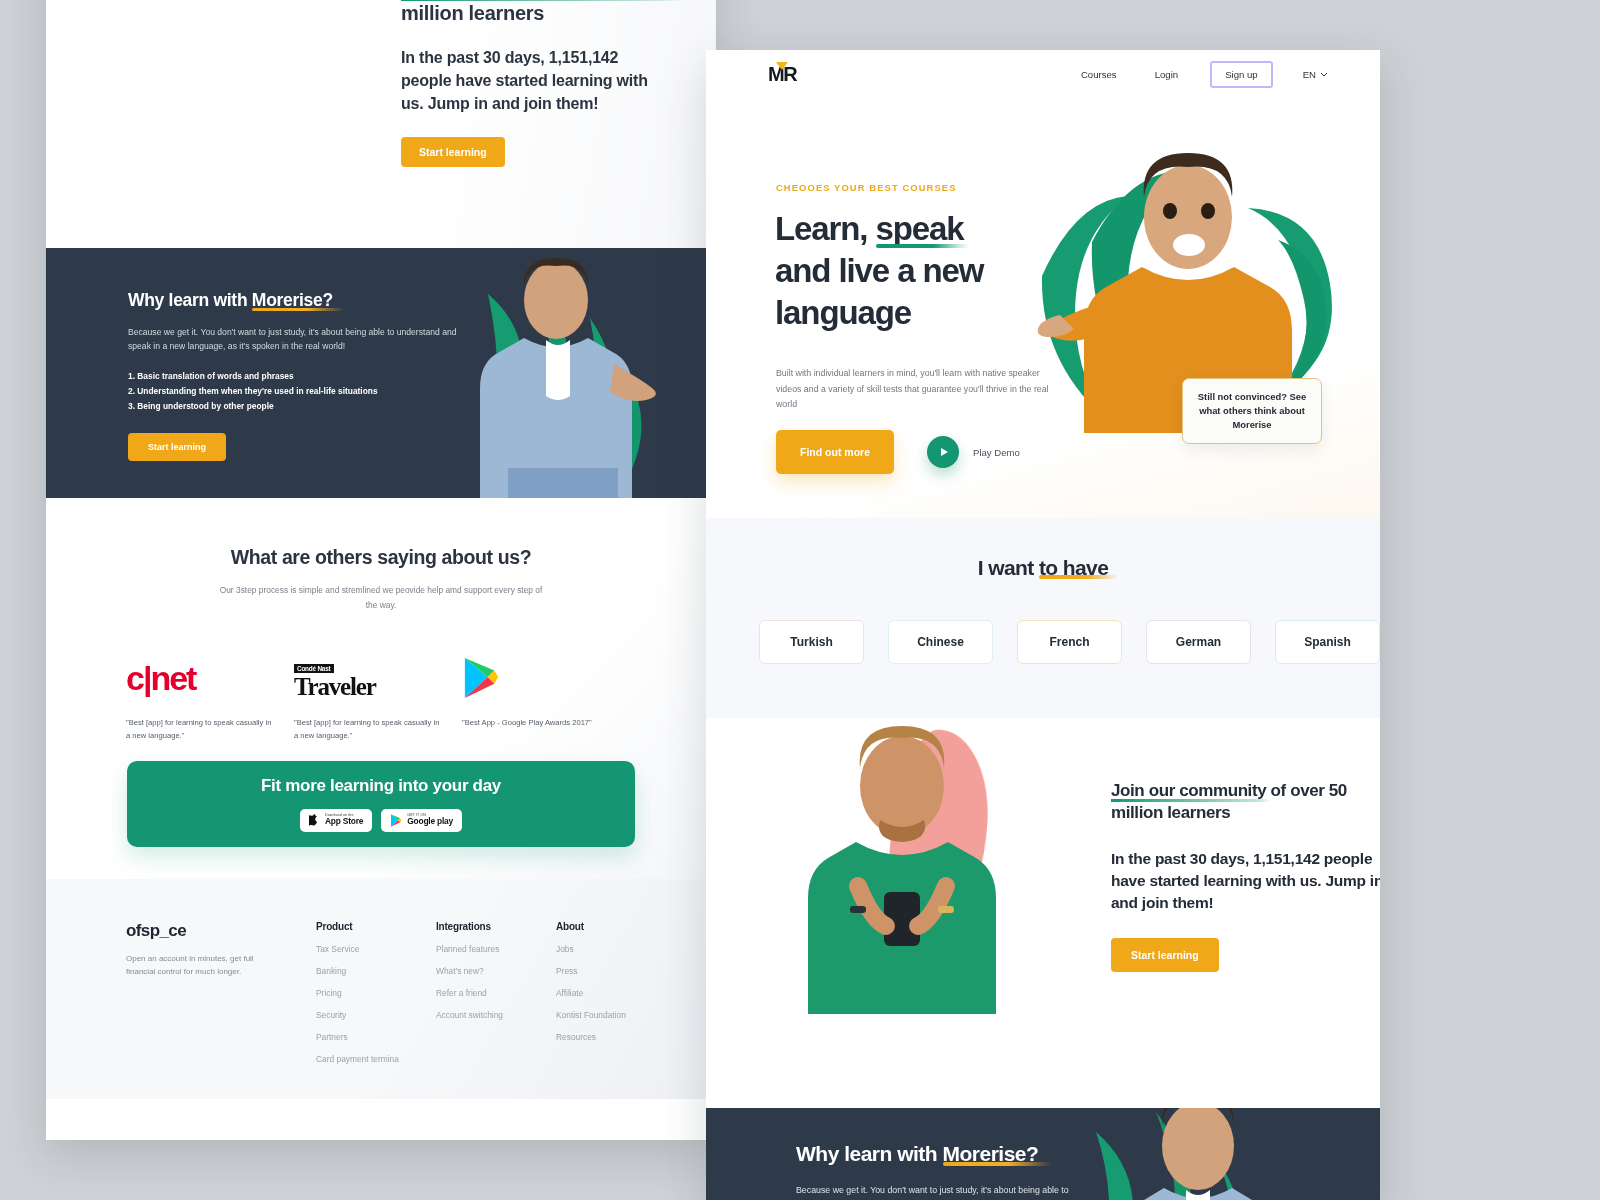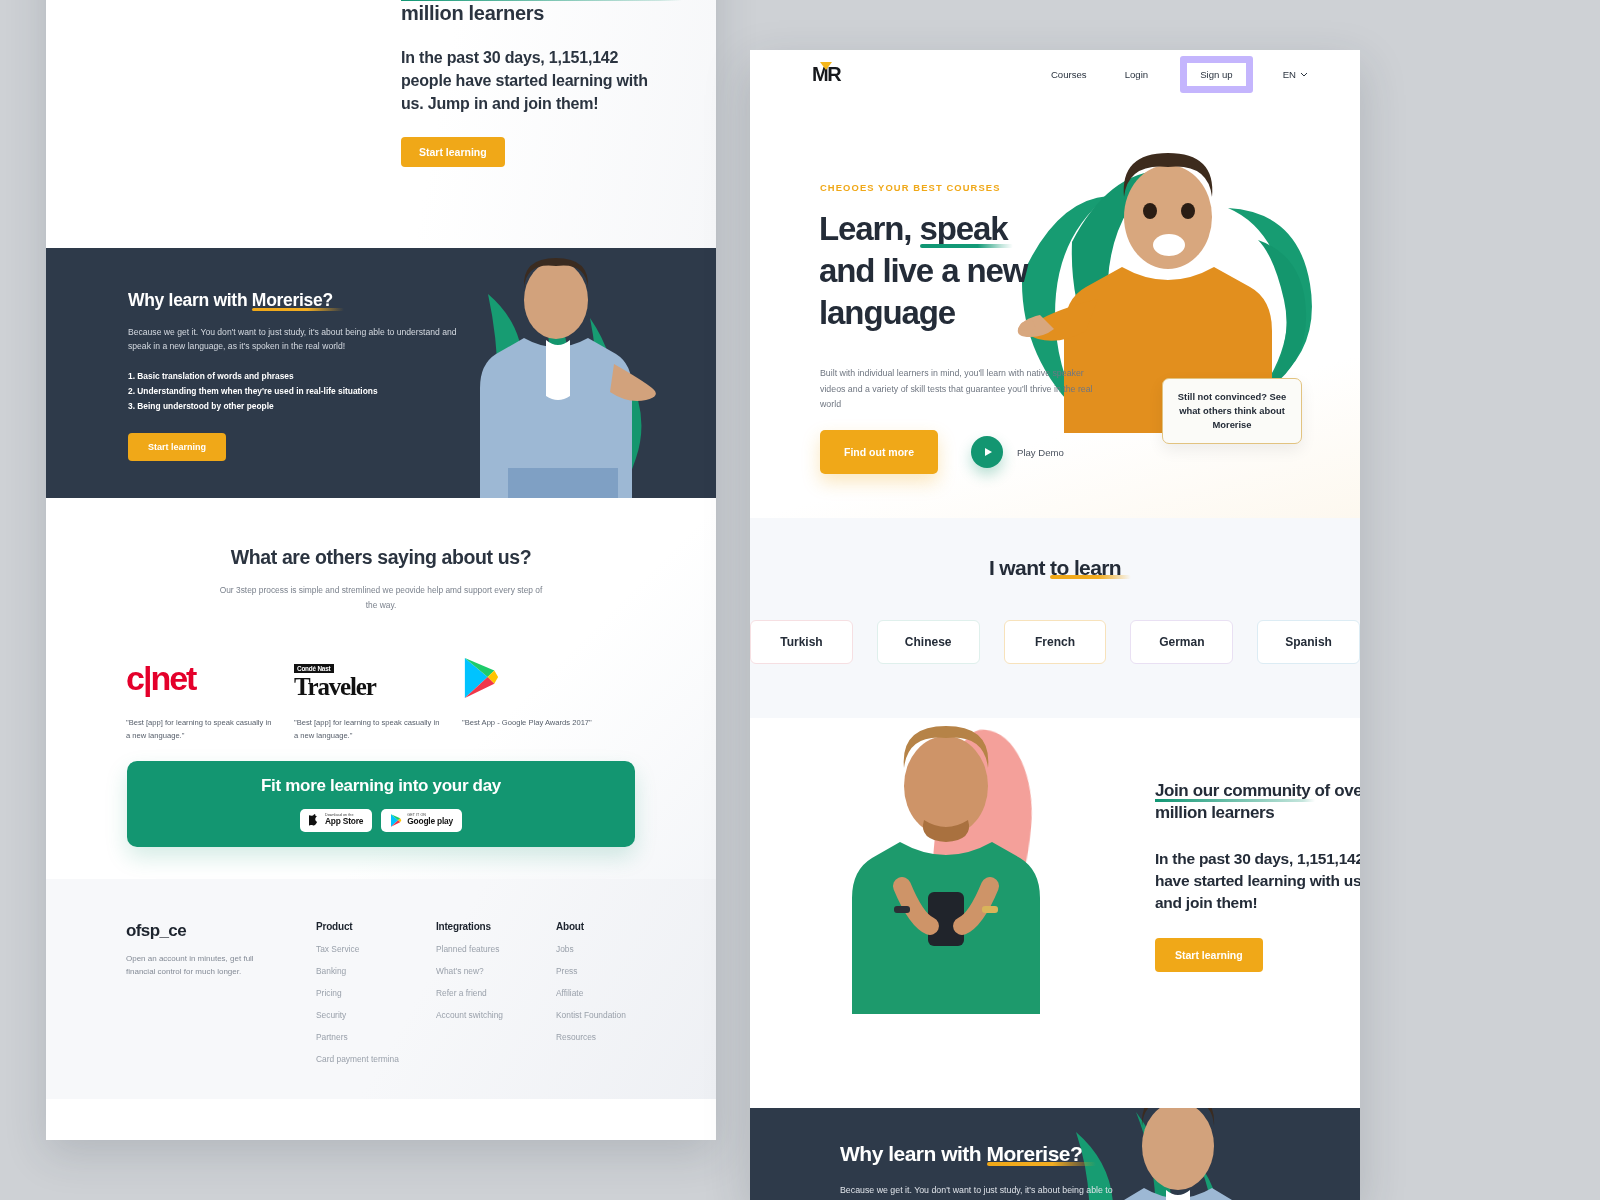--- a/index.html
+++ b/index.html
@@ -133,39 +133,39 @@
   .f-brand { width: 190px; }
   .f-logo { font-size: 17px; font-weight: 700; color: #1d242e; letter-spacing: -.6px; }
   .f-desc { margin-top: 11px; font-size: 8px; line-height: 1.72; color: #848b96; width: 145px; }
   .f-col { width: 120px; }
   .f-col.wide { width: 140px; }
   .f-head { font-size: 10px; font-weight: 700; color: #1d242e; letter-spacing: -.2px; }
   .f-link { margin-top: 12px; font-size: 8.4px; color: #9aa1ab; cursor: pointer; }
 
   
   .panel-right {
-    position: absolute; left: 750px; top: 50px;
-    width: 610px; height: 1150px;
+    position: absolute; left: 706px; top: 50px;
+    width: 674px; height: 1150px;
     background: #fff; overflow: hidden;
     box-shadow: 0 16px 44px rgba(40,48,60,.18);
   }
   
   .nav { height: 48px; display: flex; align-items: center; padding: 0 52px 0 62px; }
   .mr-logo { position: relative; font-size: 20px; font-weight: 700; color: #16181c;
              letter-spacing: -1.4px; line-height: 1; }
   .mr-logo .tick {
     position: absolute; left: 8px; top: -2px; width: 0; height: 0;
     border-left: 6px solid transparent; border-right: 6px solid transparent;
     border-top: 8px solid #f5b619;
   }
   .nav-spacer { flex: 1; }
   .nav-link { font-size: 9.6px; color: #2b3440; margin-left: 38px; cursor: pointer; }
   .nav-signup {
     margin-left: 32px; padding: 6px 13px; font-size: 9.6px; color: #2b3440;
-    border: 7px solid #c4b5fd; border-radius: 3px; background: #fff; cursor: pointer;
+    border: 2px solid #c4b5fd; border-radius: 3px; background: #fff; cursor: pointer;
     font-family: "Liberation Sans", sans-serif;
   }
   .nav-lang { margin-left: 30px; font-size: 9.6px; color: #2b3440; display:flex;
               align-items:center; gap:4px; cursor: pointer; }
 
   
   .rp-hero { position: relative; height: 420px; overflow: hidden;
              background: linear-gradient(165deg,#ffffff 72%,#fdf8ef 100%); }
   .eyebrow {
     position: absolute; left: 70px; top: 84px;
@@ -438,21 +438,21 @@
         <div class="play-circle">
           <div class="play-tri"></div>
         </div>
         <div class="play-label">Play Demo</div>
       </div>
       <div class="callout">Still not convinced? See what others think about Morerise</div>
     </div>
 
     <div class="rp-learn">
       <div class="learn-h">
-        <span>I want </span><span class="underline-amber">to learn</span>
+        <span>I want </span><span class="underline-amber">to have</span>
       </div>
       <div class="chip-row">
         <div class="chip c1">Turkish</div>
         <div class="chip c2">Chinese</div>
         <div class="chip c3">French</div>
         <div class="chip c4">German</div>
         <div class="chip c5">Spanish</div>
       </div>
     </div>
 

